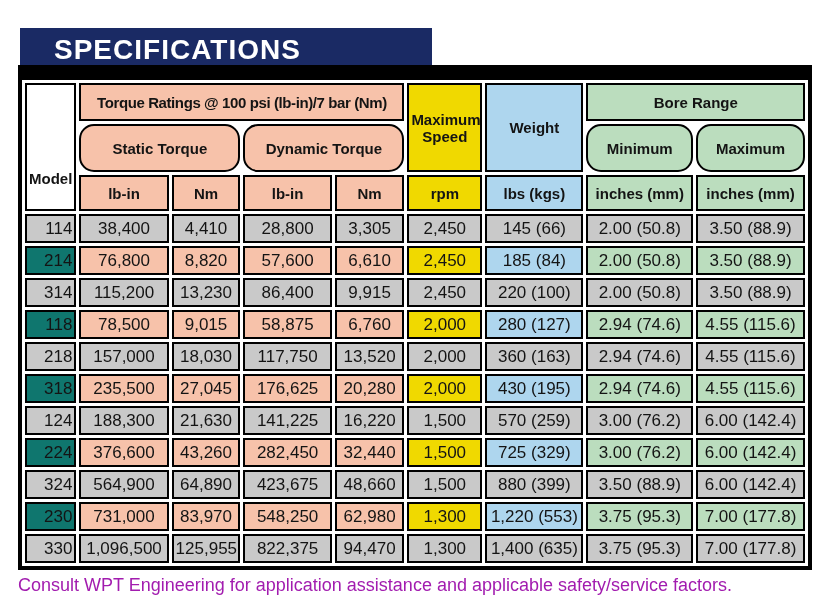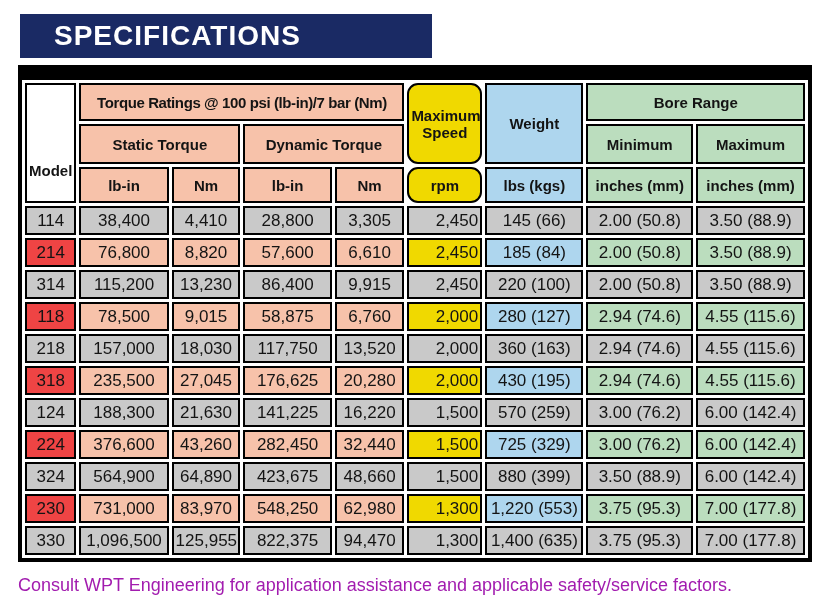--- a/index.html
+++ b/index.html
@@ -4,21 +4,21 @@
 <style>
   * { box-sizing: border-box; margin: 0; padding: 0; }
   html, body { background: #ffffff; }
   body {
     width: 830px; height: 603px;
     position: relative;
     font-family: "Liberation Sans", sans-serif;
     overflow: hidden;
   }
   .title-bar {
-    position: absolute; left: 20px; top: 14px;
+    position: absolute; left: 20px; top: 28px;
     width: 412px; height: 44px;
     background: var(--title-bar, #1a2a64);
     color: #ffffff;
     font-weight: bold;
     font-size: 28px;
     line-height: 44px;
     padding-left: 34px;
     letter-spacing: 1px;
     white-space: nowrap;
   }
@@ -28,64 +28,64 @@
     background: #ffffff;
     border: 4px solid var(--border, #000000);
     border-top: 15px solid var(--border, #000000);
   }
   table.spec {
     width: 100%;
     border-collapse: separate;
     border-spacing: 3px;
     table-layout: fixed;
   }
-  .col0 { width: 6.8%; }
+  .col0 { width: 6.8%; text-align: right; }
   .col1 { width: 11.8%; }
   .col2 { width: 9.1%; }
   .col3 { width: 11.7%; margin-left: 22px; }
   .col4 { width: 9.2%; margin-left: 48px; }
-  .col5 { width: 9.9%; text-align: right; }
+  .col5 { width: 9.9%; }
   .col6 { width: 13.0%; }
   .col7 { width: 14.1%; }
   .col8 { width: 14.4%; }
   th, td {
     border: 2px solid var(--border, #000000);
     text-align: center;
     vertical-align: middle;
     overflow: hidden;
   }
   th {
     font-size: 15px;
     font-weight: bold;
     color: #141414;
     padding: 1px 2px;
   }
   tr.hr1 th { height: 38px; }
-  tr.hr2 th { height: 40px; }
+  tr.hr2 th { height: 48px; border-radius: 15px; }
   tr.hr3 th { height: 36px; }
   .hdr-model {
     background: #ffffff;
     vertical-align: bottom;
     padding-bottom: 22px;
   }
   .hdr-torque-group { white-space: nowrap; letter-spacing: -0.4px; }
   .hdr-salmon { background: var(--torque-header, #f7c2aa); }
-  .hdr-yellow { background: var(--speed-header, #f0d900); border-radius: 11px; }
+  .hdr-yellow { background: var(--speed-header, #f0d900); }
   .hdr-blue   { background: var(--weight-header, #aed6ee); margin-top: 32px; }
   .hdr-green  { background: var(--bore-header, #bbddbe); }
   tbody td {
     height: 29px;
     font-size: 17px;
     font-weight: normal;
     color: #141414;
     padding: 0 2px;
     white-space: nowrap;
   }
   tr.row-gray td { background: var(--alt-row, #c9c9c9); }
-  tr.row-colored td.col0 { background: #ef4444; }
+  tr.row-colored td.col0 { background: #0f766e; }
   tr.row-colored td.col1,
   tr.row-colored td.col2,
   tr.row-colored td.col3,
   tr.row-colored td.col4 { background: var(--torque-header, #f7c2aa); }
   tr.row-colored td.col5 { background: var(--speed-header, #f0d900); }
   tr.row-colored td.col6 { background: var(--weight-header, #aed6ee); }
   tr.row-colored td.col7,
   tr.row-colored td.col8 { background: var(--bore-header, #bbddbe); }
   .footer {
     position: absolute; left: 18px; top: 575px;

